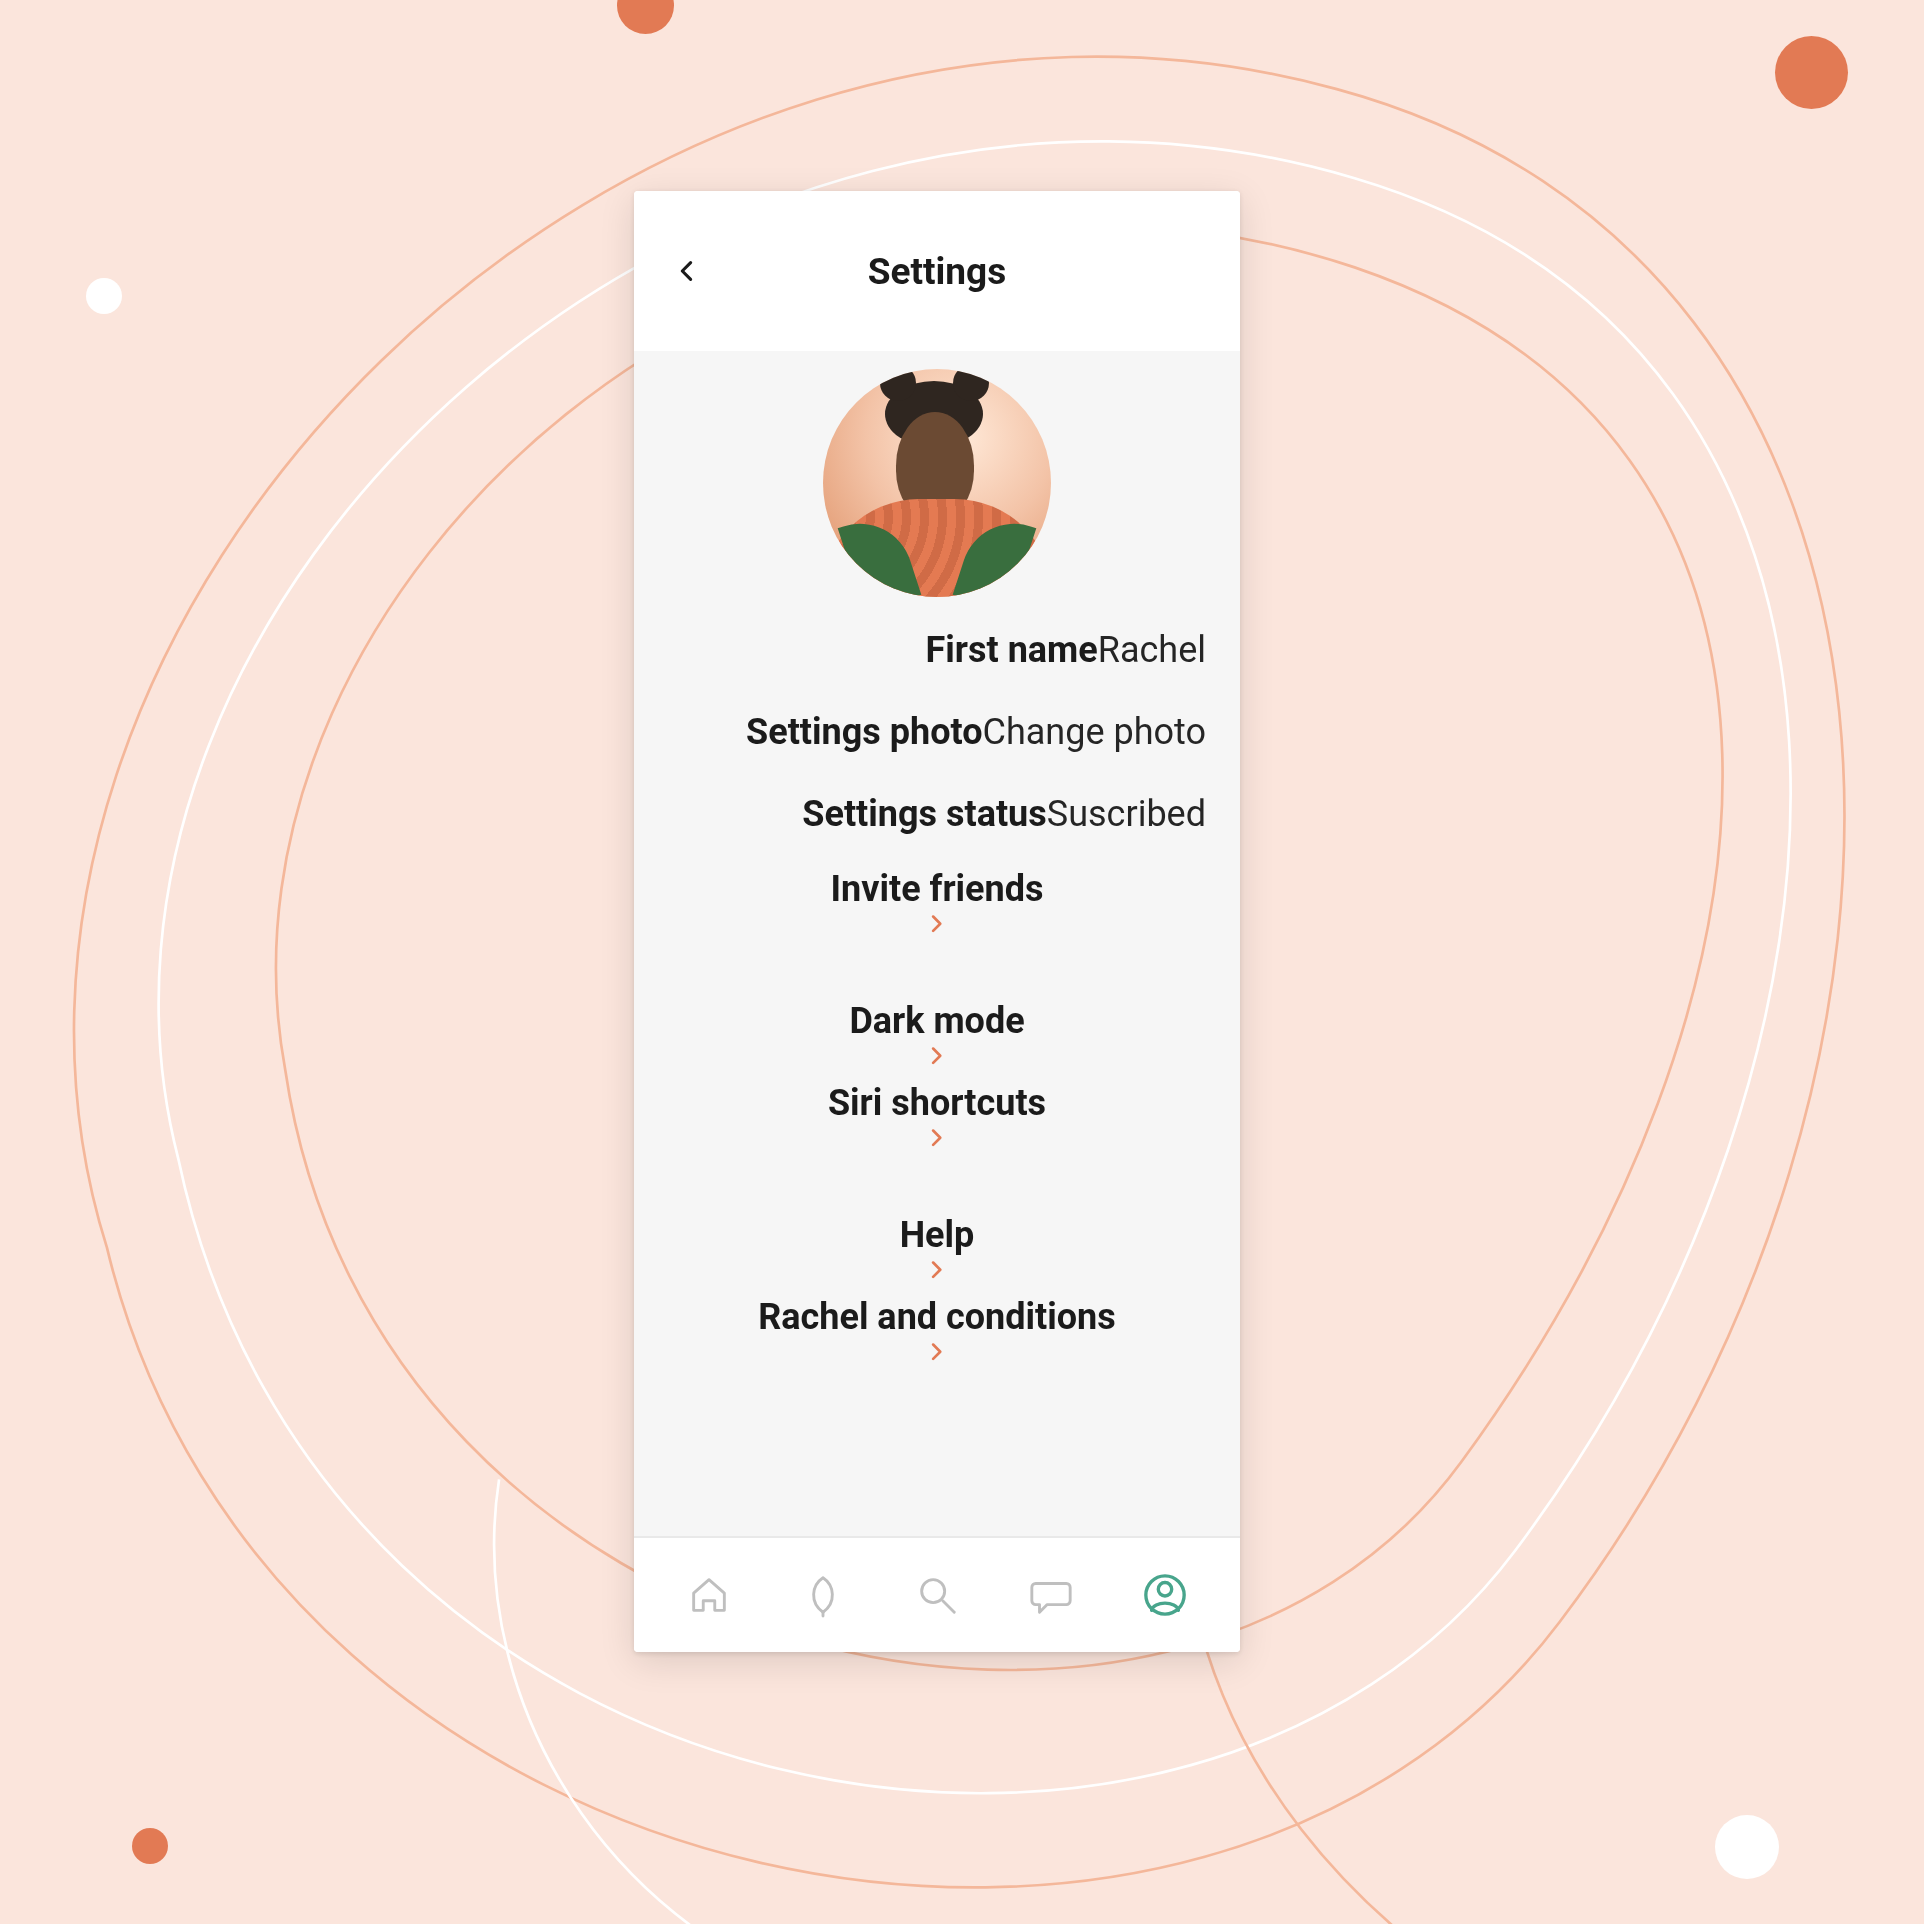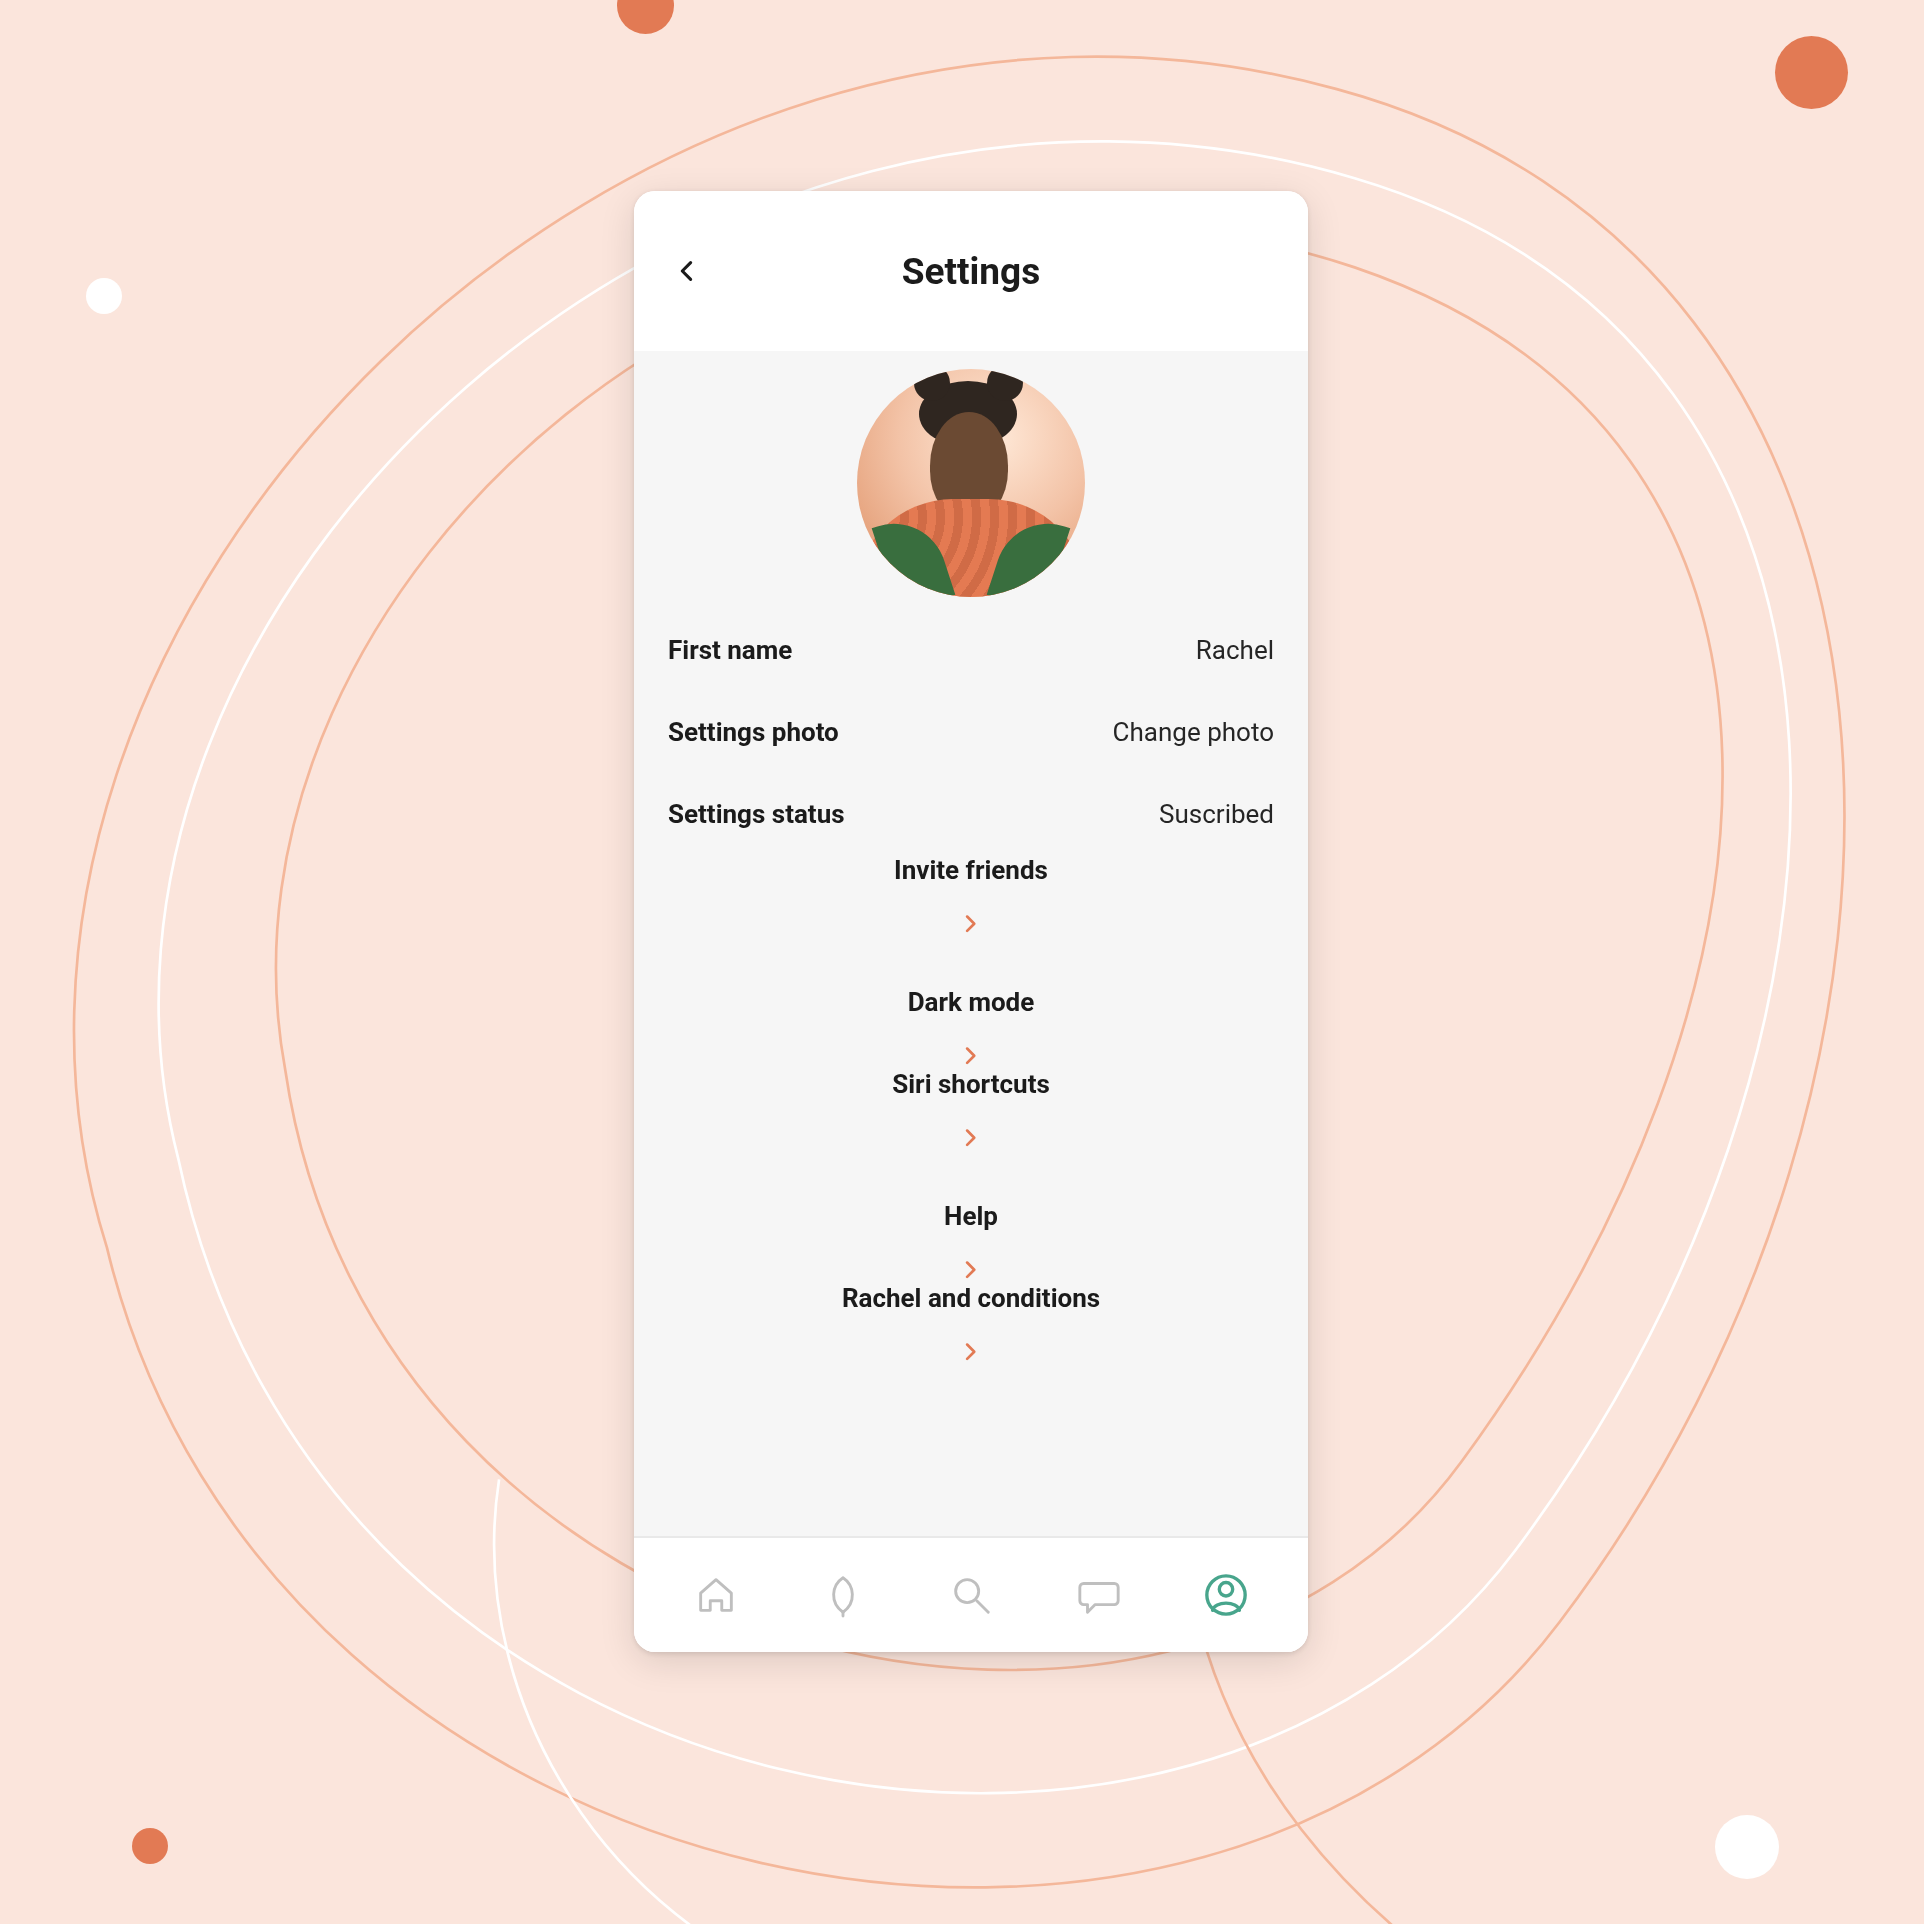--- a/index.html
+++ b/index.html
@@ -25,23 +25,23 @@
   .dot-orange-top { width:57px; height:57px; background:var(--accent); top:-23px; left:617px; }
   .dot-orange-right { width:73px; height:73px; background:var(--accent); top:36px; right:77px; }
   .dot-white-left { width:36px; height:36px; background:#fff; top:278px; left:86px; }
   .dot-orange-bl { width:36px; height:36px; background:var(--accent); bottom:61px; left:132px; }
   .dot-white-br { width:64px; height:64px; background:#fff; bottom:46px; right:146px; }
 
   
   .phone {
     position:absolute;
     left:634px; top:191px;
-    width:674px; height:1461px;
+    width:606px; height:1461px;
     background:#fff;
-    border-radius:21px;
+    border-radius:4px;
     box-shadow: 0 9px 36px rgba(0,0,0,.12), 0 1.8px 5.3px rgba(0,0,0,.10);
     overflow:hidden;
     display:flex; flex-direction:column;
   }
   .header {
     height:160px;
     background:#fff;
     position:relative;
     display:flex; align-items:center; justify-content:center;
   }
@@ -66,23 +66,23 @@
   .avatar-hair { position:absolute; width:98px; height:66px; border-radius:50%; background:#2f2620; left:62px; top:12.5px; }
   .avatar-bun1 { position:absolute; width:36px; height:36px; border-radius:50%; background:#2f2620; left:57px; top:-3.6px; }
   .avatar-bun2 { position:absolute; width:36px; height:36px; border-radius:50%; background:#2f2620; left:130px; top:-3.6px; }
   .avatar-shirt { position:absolute; width:232px; height:125px; left:-1.8px; bottom:-27px; border-radius:98px 98px 0 0; background: repeating-radial-gradient(circle at 18px 18px, #e47a52 0 9px, #d06b46 9px 18px); }
   .avatar-leaf1, .avatar-leaf2 { position:absolute; width:59px; height:89px; background:#396e3e; border-radius:0 53px 0 53px; bottom:-9px; }
   .avatar-leaf1 { left:27px; transform:rotate(-18deg); }
   .avatar-leaf2 { right:27px; transform:rotate(18deg) scaleX(-1); }
 
   .rows { padding: 0 34px; }
   .row {
-    display:flex; align-items:center; justify-content:space-between;
+    display:flex; align-items:center; justify-content:flex-end;
     height:82px;
-    font-size:26px;
+    font-size:36px;
   }
   .row + .row { }
   .row .label { font-weight:700; }
   .row .value { color: rgba(0,0,0,.85); }
   .row .chev { width:27px; height:27px; display:flex; align-items:center; justify-content:center; }
   .row.nav { cursor:pointer;flex-direction:column; }
   .section-gap { height:50px; }
 
   
   .tabbar {

